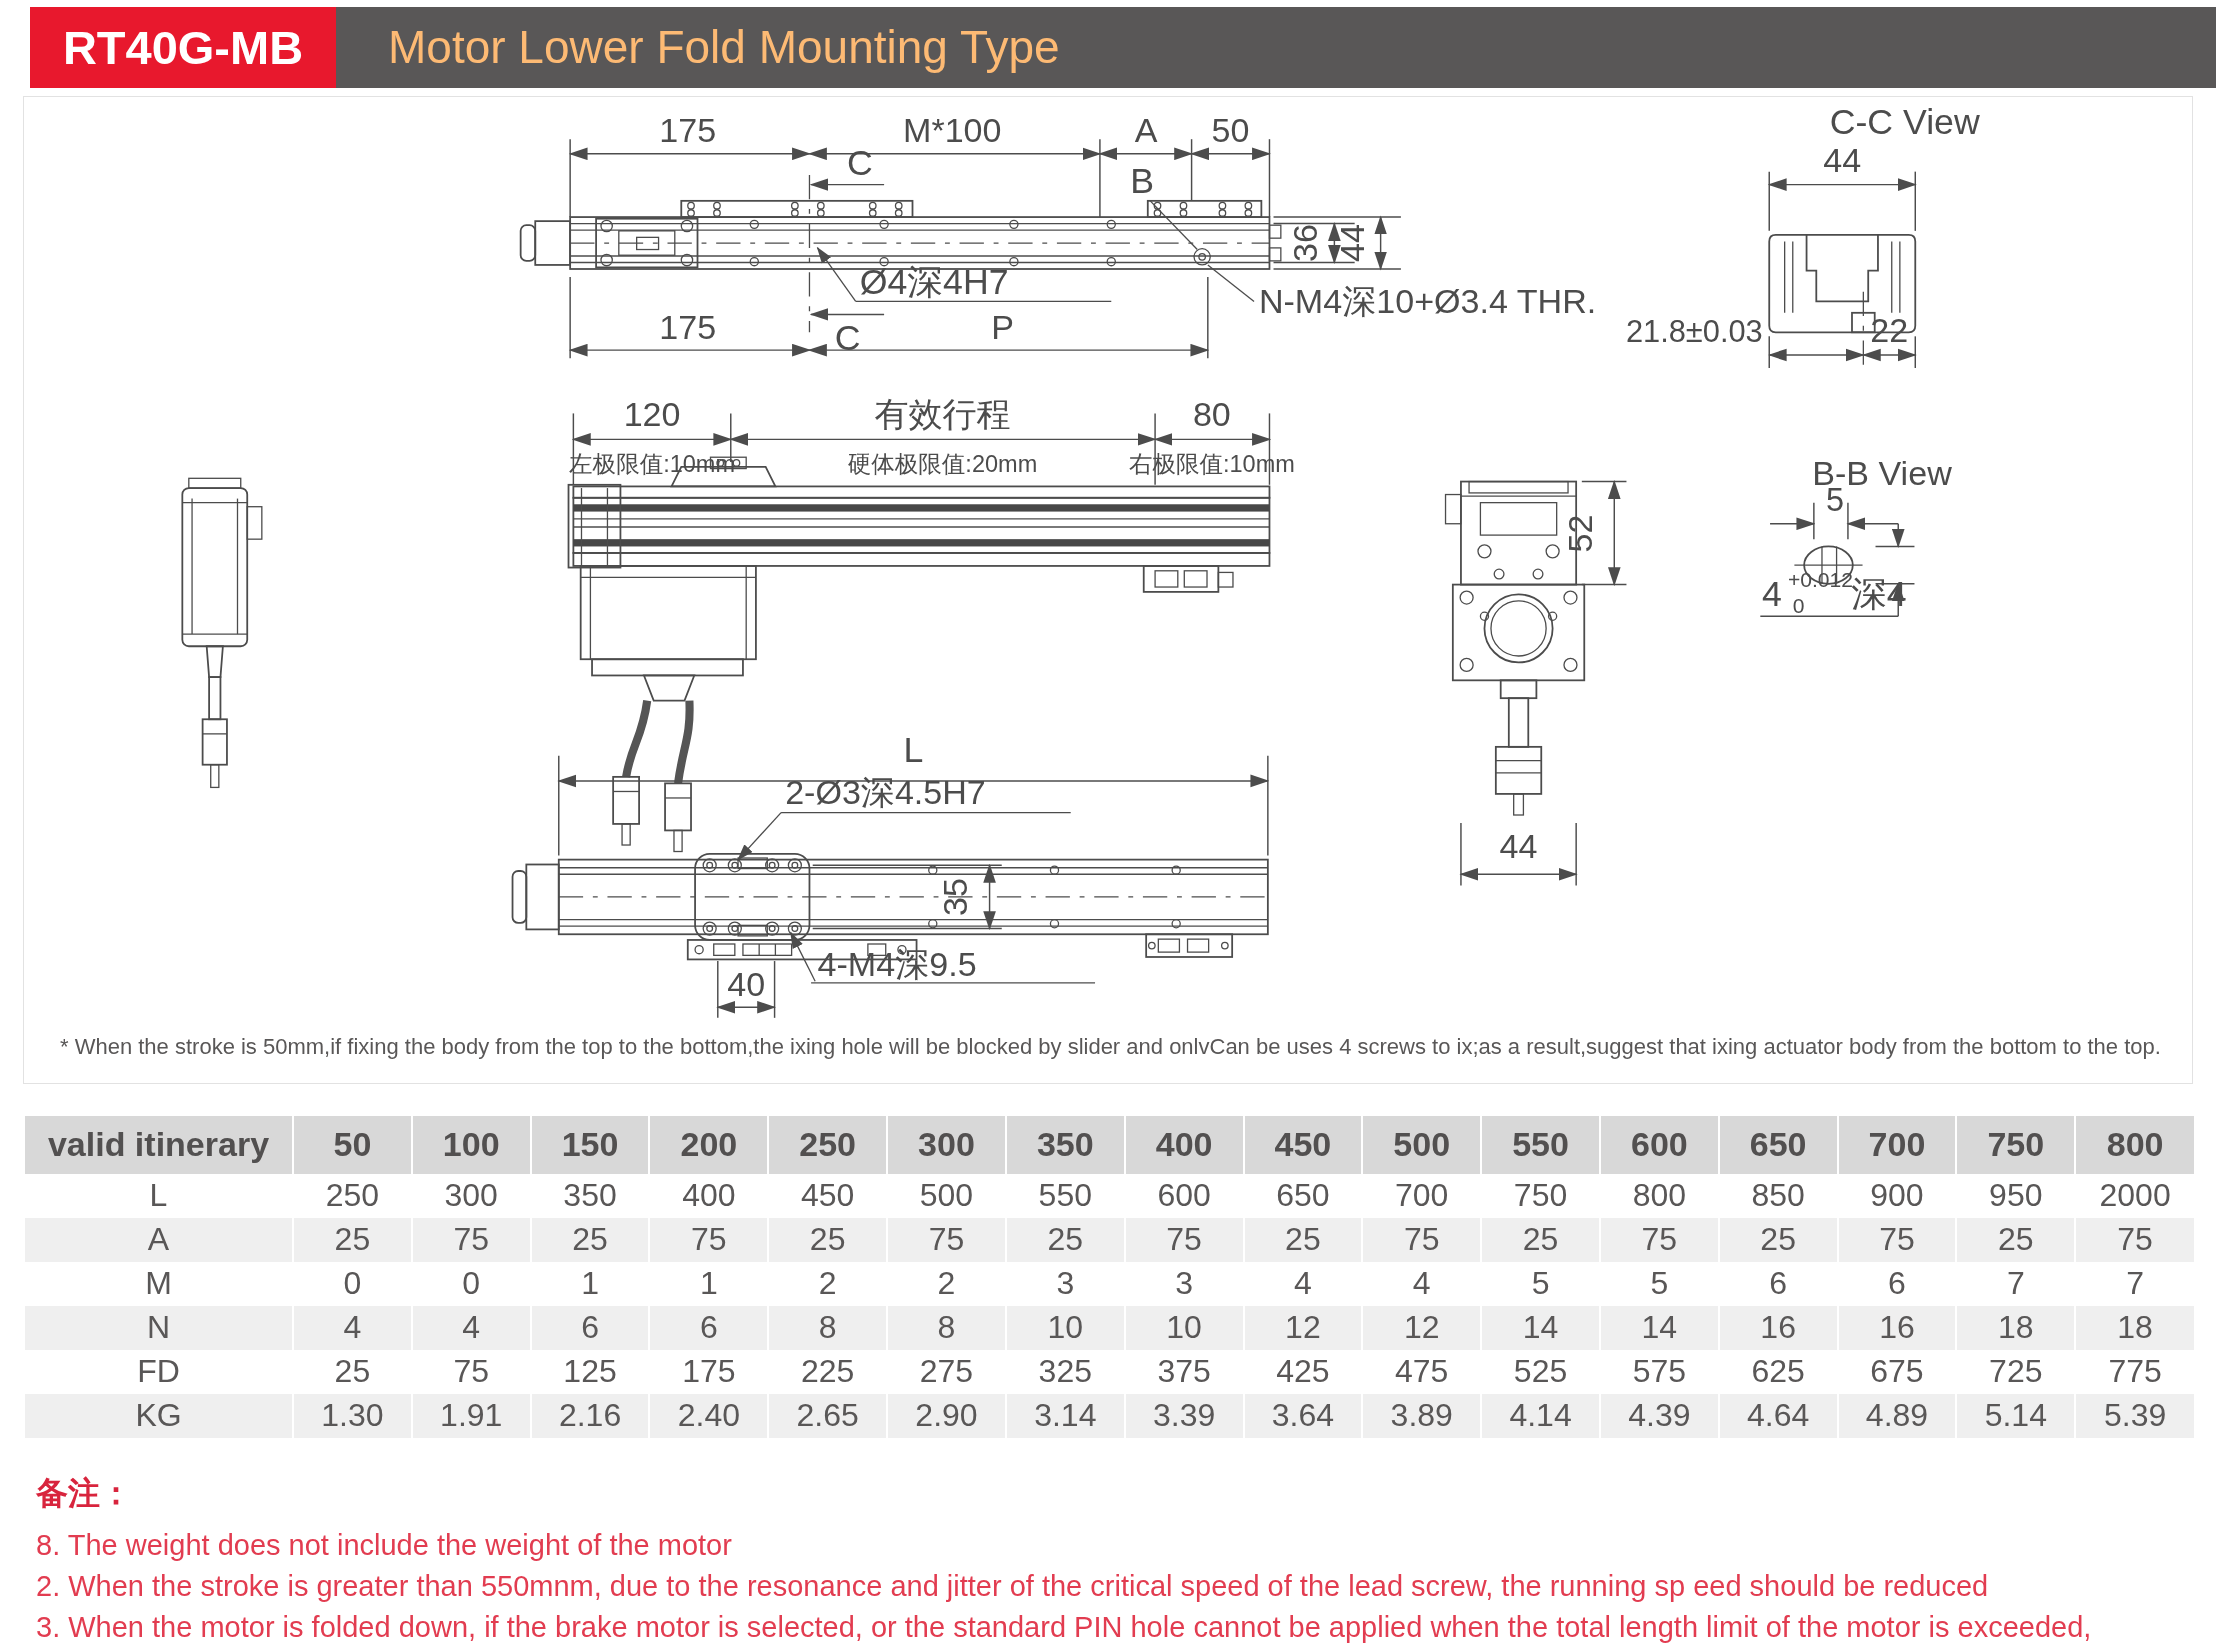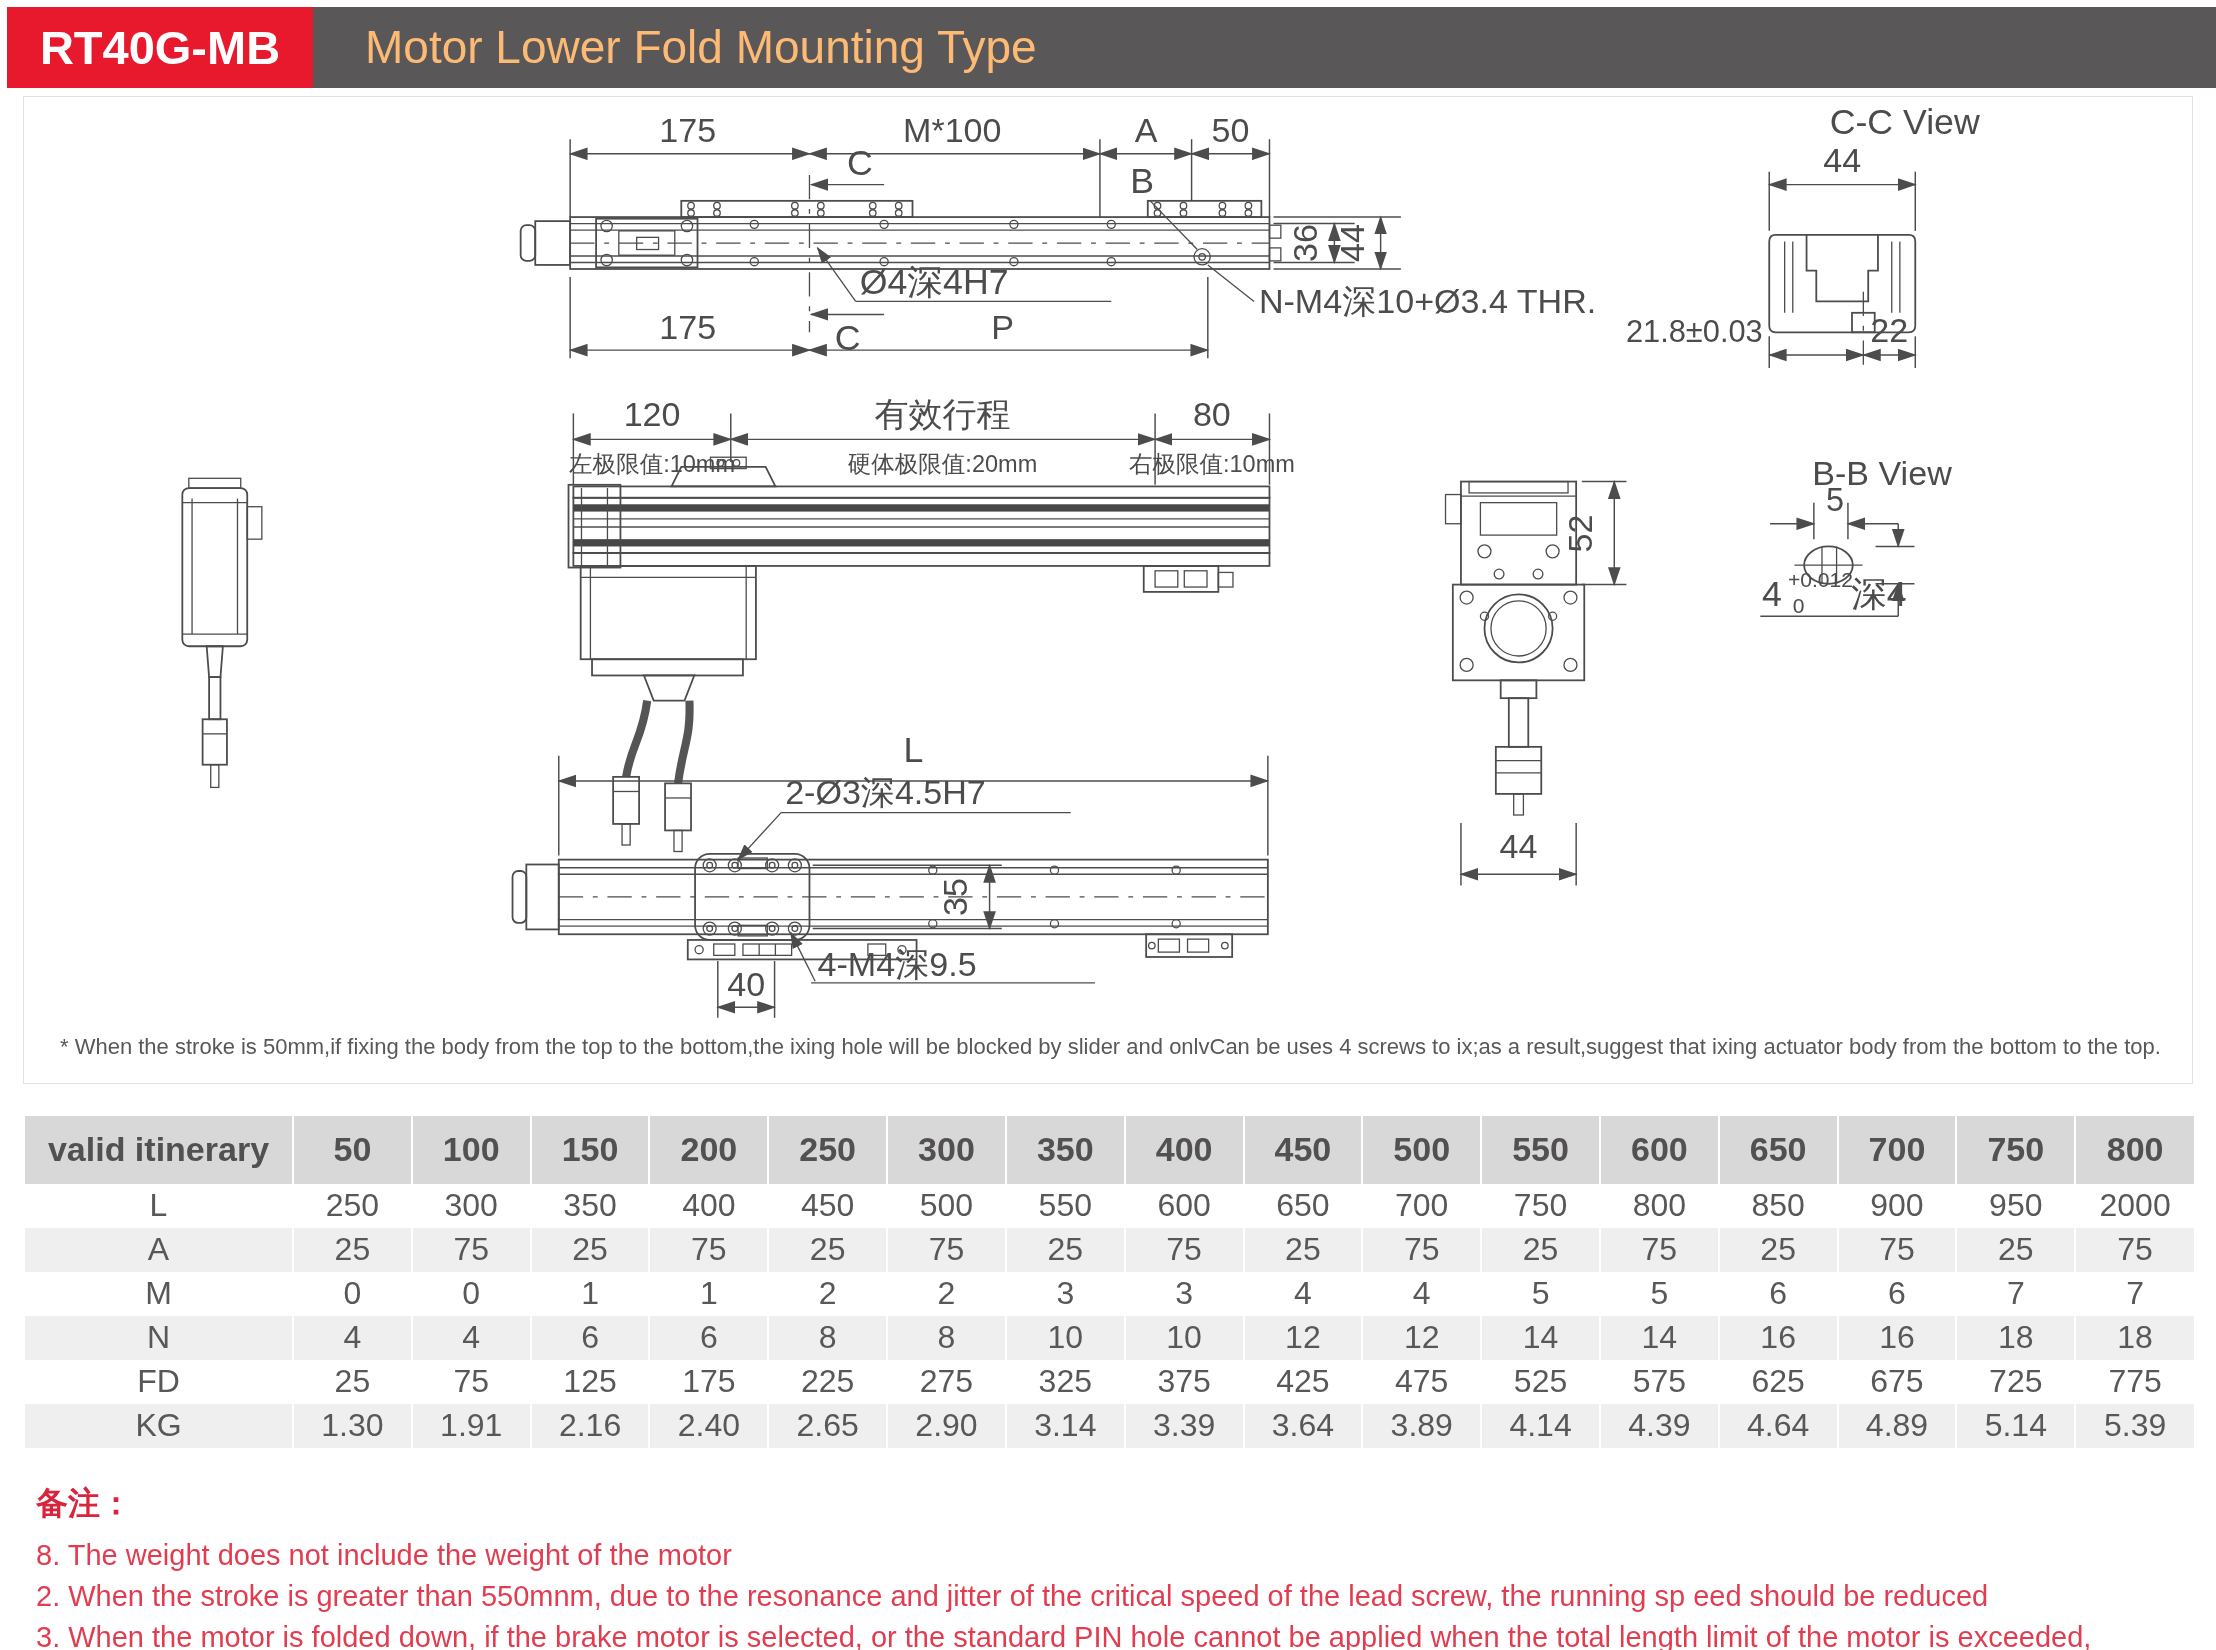--- a/index.html
+++ b/index.html
@@ -9,21 +9,21 @@
     --header-gray:#595757;
     --line:#4c4c4c;
   }
   *{box-sizing:border-box;}
   body{
     width:2216px;height:1651px;margin:0;background:#ffffff;
     font-family:"Liberation Sans",sans-serif;color:#595757;
   }
   .header{display:flex;margin-top:6.5px;height:81px;}
   .badge{
-    width:306px;margin-left:7px;background:var(--accent-red);color:#fff;
+    width:306px;margin-left:30px;background:var(--accent-red);color:#fff;
     font-weight:bold;font-size:47px;display:flex;align-items:center;justify-content:center;
   }
   .titlebar{
     flex:1;background:var(--header-gray);color:#fdba74;font-size:46px;
     display:flex;align-items:center;padding-left:52px;
   }
   .panel{margin:8px 23px 0;height:988px;border:1.6px solid #e2e2e2;position:relative;background:#fff;}
   .panel svg{position:absolute;left:0;top:0;}
   .footnote{
     position:absolute;left:36px;top:937px;font-size:22px;color:#595757;white-space:nowrap;
@@ -38,21 +38,21 @@
   .dash{stroke:var(--line);stroke-width:1.6;fill:none;stroke-dasharray:30 12 6 12;}
   .dark{fill:#474747;stroke:none;}
   .spec-table{
     margin:32px 23px 0;border-collapse:collapse;width:2171px;table-layout:fixed;
   }
   .spec-table th,.spec-table td{
     text-align:center;vertical-align:middle;border-left:2.4px solid #ffffff;
     overflow:hidden;white-space:nowrap;
   }
   .spec-table thead th{
-    background:#d8d8d8;height:68px;font-size:34px;font-weight:bold;color:#525050;
+    background:#d8d8d8;height:58px;font-size:34px;font-weight:bold;color:#525050;
   }
   .spec-table thead th:first-child{width:269px;}
   .spec-table tbody th,.spec-table tbody td{height:44px;font-size:32px;font-weight:normal;color:#595757;}
   .spec-table tbody tr:nth-child(odd){background:#ffffff;}
   .spec-table tbody tr:nth-child(even){background:#efefef;}
   .notes{margin:34px 23px 0 36px;}
   .notes-title{color:var(--note-title-red);font-size:32px;font-weight:bold;margin-bottom:9.7px;}
   .note-line{color:var(--note-red);font-size:29px;line-height:41px;white-space:nowrap;}
 </style>
 </head>

